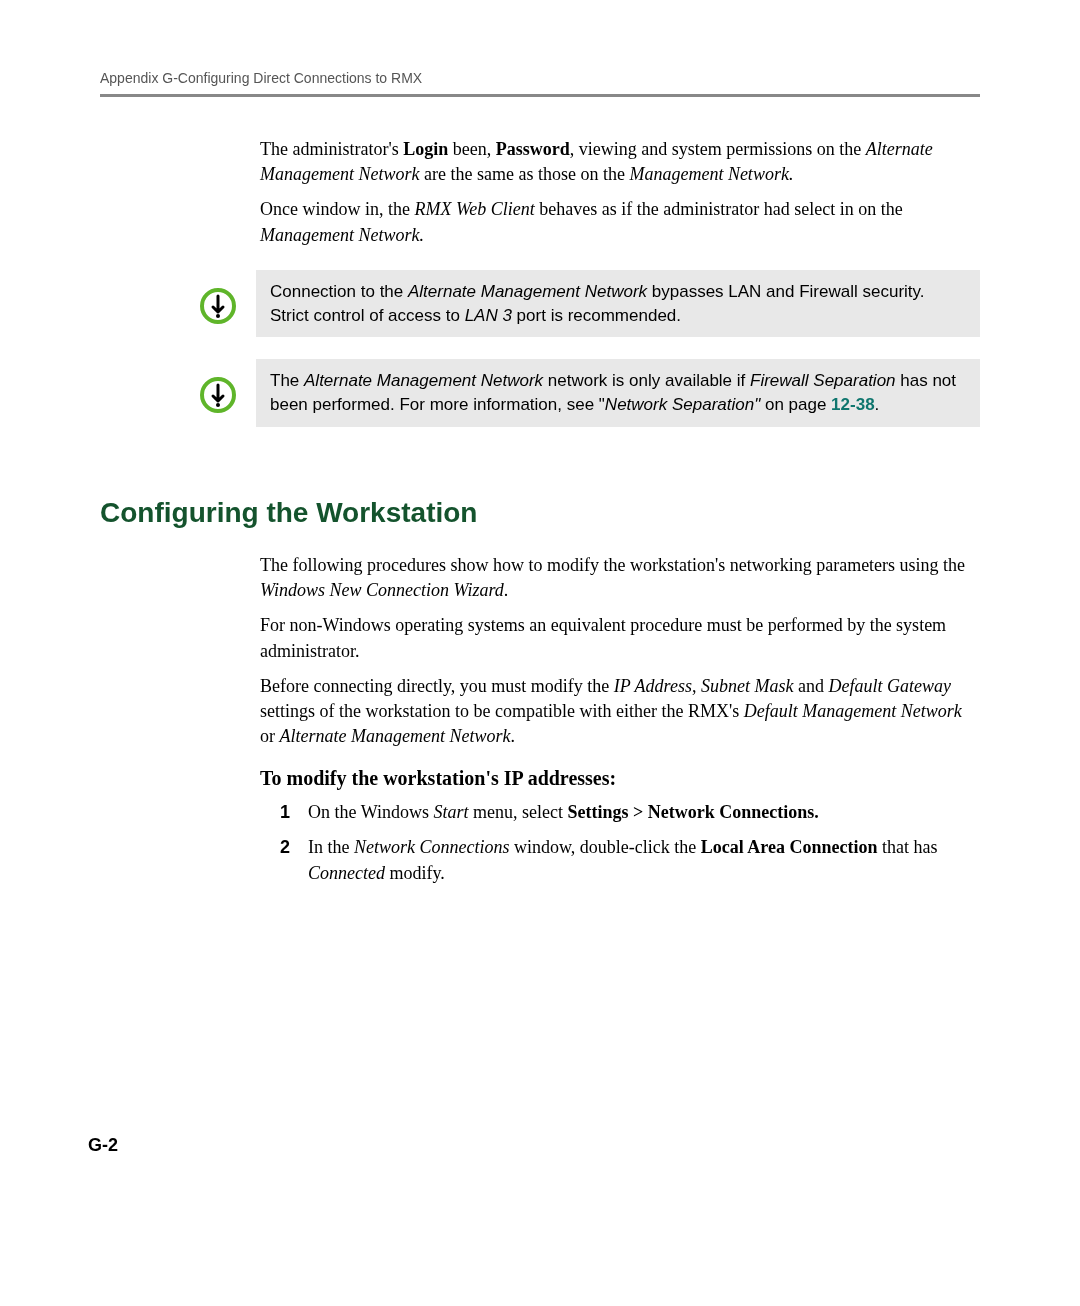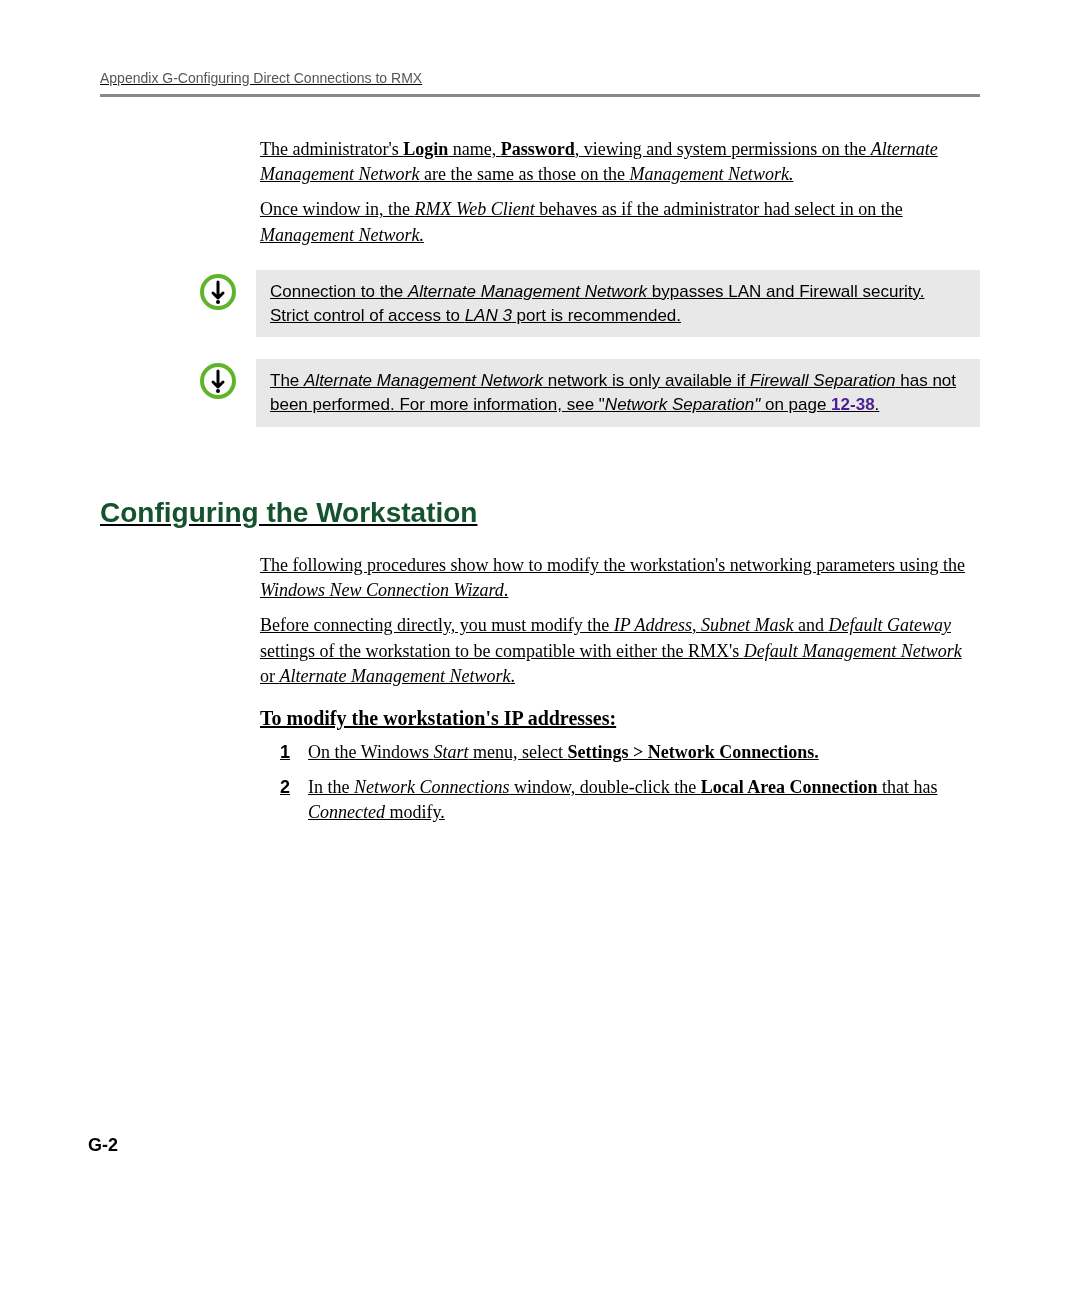--- a/index.html
+++ b/index.html
@@ -8,21 +8,20 @@
     background: #fff;
     font-family: Georgia, 'Times New Roman', serif;
     color: #000;
     width: 1080px;
   }
   .page {
     padding: 70px 100px 60px 100px;
     box-sizing: border-box;
     min-height: 1306px;
     position: relative;
-    text-decoration: underline;
   }
   .header {
     font-family: Arial, Helvetica, sans-serif;
     font-size: 14px;
     color: #555;
     margin-bottom: 8px;
     font-weight: 300;
   }
   .hr {
     border: none;
@@ -34,39 +33,39 @@
   }
   .para {
     font-size: 18px;
     line-height: 1.4;
     margin-bottom: 10px;
   }
   .bold { font-weight: bold; }
   .ital { font-style: italic; }
   .note-row {
     display: flex;
-    align-items: flex-start;
+    align-items: center;
     margin: 22px 0 0 100px;
     gap: 20px;
   }
   .note-icon {
     flex: 0 0 auto;
     margin-top: 4px;
   }
   .note-icon svg { display:block; }
   .note-box {
     background: #e8e8e8;
     padding: 10px 14px;
     font-family: Arial, Helvetica, sans-serif;
     font-size: 17px;
     line-height: 1.4;
     flex: 1;
   }
   .note-box .ital { font-style: italic; }
-  .pagelink { color: #4c1d95; font-weight: bold; }
+  .pagelink { color: #0f766e; font-weight: bold; }
   .section-title {
     font-family: Arial, Helvetica, sans-serif;
     color: #14532d;
     font-size: 28px;
     font-weight: bold;
     margin: 70px 0 24px 0;
   }
   .sub-bold {
     font-family: Georgia, serif;
     font-weight: bold;
@@ -98,21 +97,21 @@
 </head>
 <body>
 
 <div class="page">
 
   <div class="header">Appendix G-Configuring Direct Connections to RMX</div>
   <hr class="hr">
 
   <div class="body-block">
     <div class="para">
-      <span>The administrator's </span><span class="bold">Login</span><span> name, </span><span class="bold">Password</span><span>, viewing and system permissions on the </span><span class="ital">Alternate Management Network</span><span> are the same as those on the </span><span class="ital">Management Network.</span>
+      <span>The administrator's </span><span class="bold">Login</span><span> been, </span><span class="bold">Password</span><span>, viewing and system permissions on the </span><span class="ital">Alternate Management Network</span><span> are the same as those on the </span><span class="ital">Management Network.</span>
     </div>
     <div class="para">
       <span>Once window in, the </span><span class="ital">RMX Web Client</span><span> behaves as if the administrator had select in on the </span><span class="ital">Management Network.</span>
     </div>
   </div>
 
   <div class="note-row">
     <span class="note-icon">
       <svg width="36" height="36" viewBox="0 0 36 36">
         <circle cx="18" cy="18" r="16" fill="none" stroke="#5fb52a" stroke-width="4"></circle>
@@ -137,20 +136,21 @@
       <span>The </span><span class="ital">Alternate Management Network</span><span> network is only available if </span><span class="ital">Firewall Separation</span><span> has not been performed. For more information, see "</span><span class="ital">Network Separation"</span><span> on page </span><span class="pagelink">12-38</span><span>.</span>
     </div>
   </div>
 
   <div class="section-title">Configuring the Workstation</div>
 
   <div class="body-block">
     <div class="para">
       <span>The following procedures show how to modify the workstation's networking parameters using the </span><span class="ital">Windows New Connection Wizard</span><span>.</span>
     </div>
+    <div class="para">For non-Windows operating systems an equivalent procedure must be performed by the system administrator.</div>
     <div class="para">
       <span>Before connecting directly, you must modify the </span><span class="ital">IP Address</span><span>, </span><span class="ital">Subnet Mask</span><span> and </span><span class="ital">Default Gateway</span><span> settings of the workstation to be compatible with either the RMX's </span><span class="ital">Default Management Network</span><span> or </span><span class="ital">Alternate Management Network</span><span>.</span>
     </div>
 
     <div class="sub-bold">To modify the workstation's IP addresses:</div>
 
     <div class="list-item">
       <span class="list-num">1</span>
       <span>
         <span>On the Windows </span><span class="ital">Start</span><span> menu, select </span><span class="bold">Settings &gt; Network Connections.</span>

